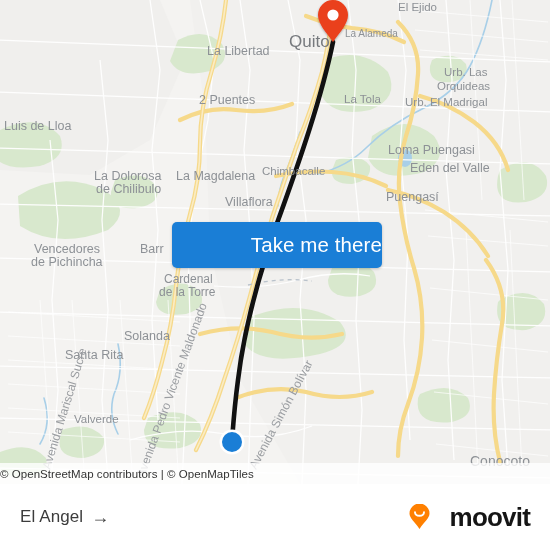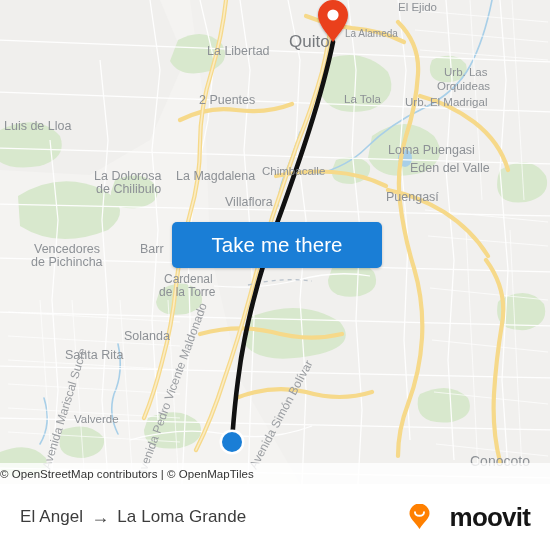--- a/index.html
+++ b/index.html
@@ -64,21 +64,21 @@
     position: absolute;
     left: 172px;
     top: 222px;
     width: 210px;
     height: 46px;
     background: #1a7ed6;
     border-radius: 5px;
     border: none;
     display: flex;
     align-items: center;
-    justify-content: center;
+    justify-content: flex-end;
     cursor: pointer;
     box-shadow: 0 1px 3px rgba(0,0,0,0.22);
     padding: 0;
   }
   #cta-button .cta-label {
     color: #ffffff;
     font-size: 20.5px;
     font-family: "Liberation Sans", sans-serif;
     letter-spacing: 0.1px;
   }
@@ -314,21 +314,20 @@
 
     <button id="cta-button">
       <span class="cta-label">Take me there</span>
     </button>
   </div>
 
   <div id="footer">
     <div id="route-summary">
       <span>El Angel</span>
       <span class="arrow-icon">→</span>
-      <span>La Loma Grande</span>
     </div>
     <div id="moovit-logo">
       <svg width="24" height="26" viewBox="0 0 24 26">
         <path d="M11.5,25 C6.5,17.5 1.5,14 1.5,9.5 A10,10 0 1 1 21.5,9.5 C21.5,14 16.5,17.5 11.5,25 Z" fill="#ff8000"></path>
         <path d="M7,8.2 q0.2,3.6 4.5,3.6 q4.3,0 4.5,-3.6" fill="none" stroke="#ffffff" stroke-width="1.9" stroke-linecap="round"></path>
       </svg>
       <span class="wordmark">moovit</span>
     </div>
   </div>
 

